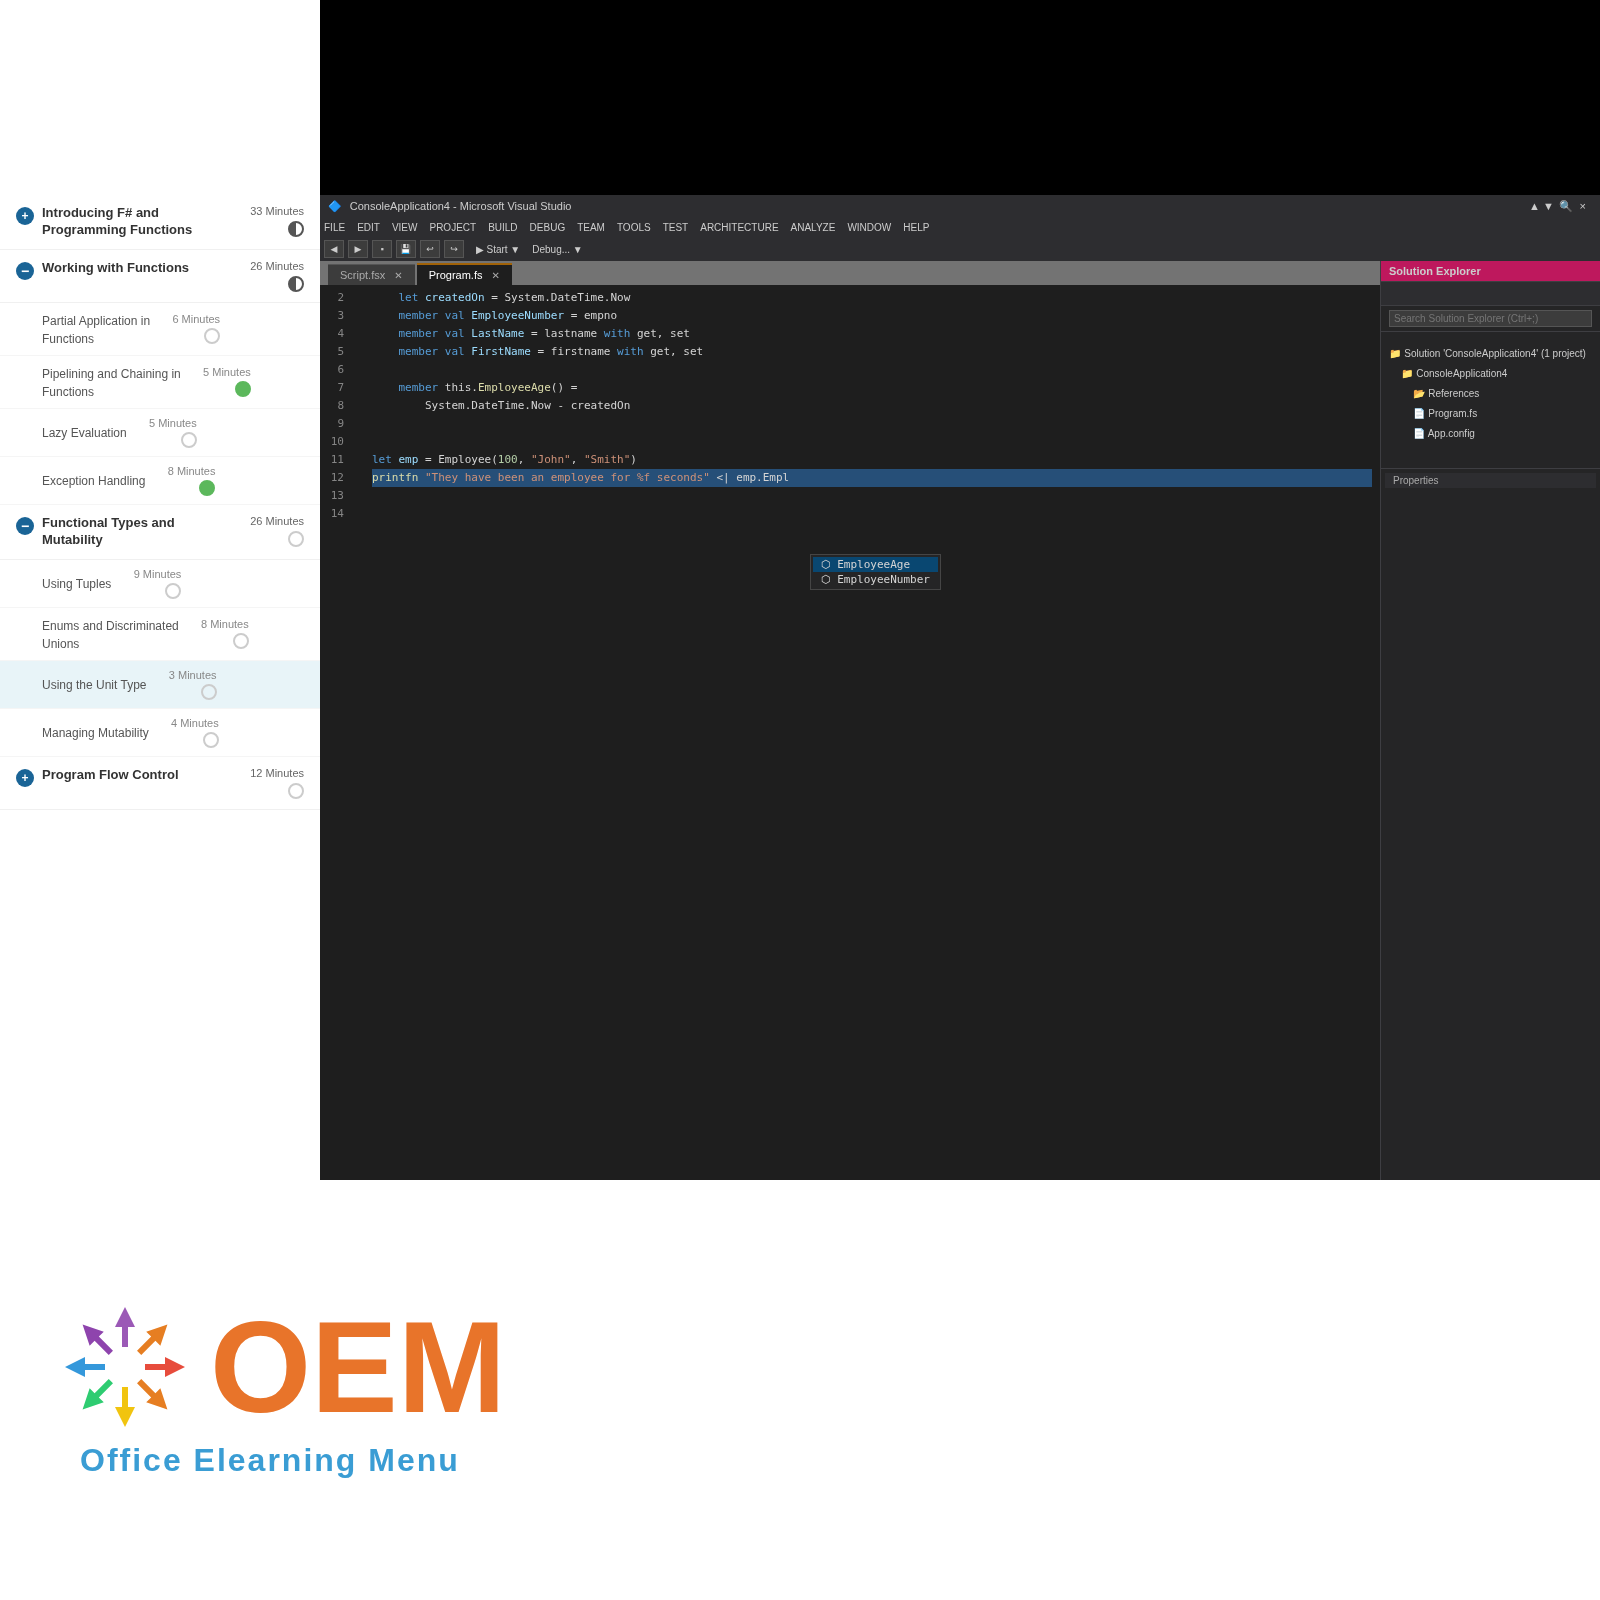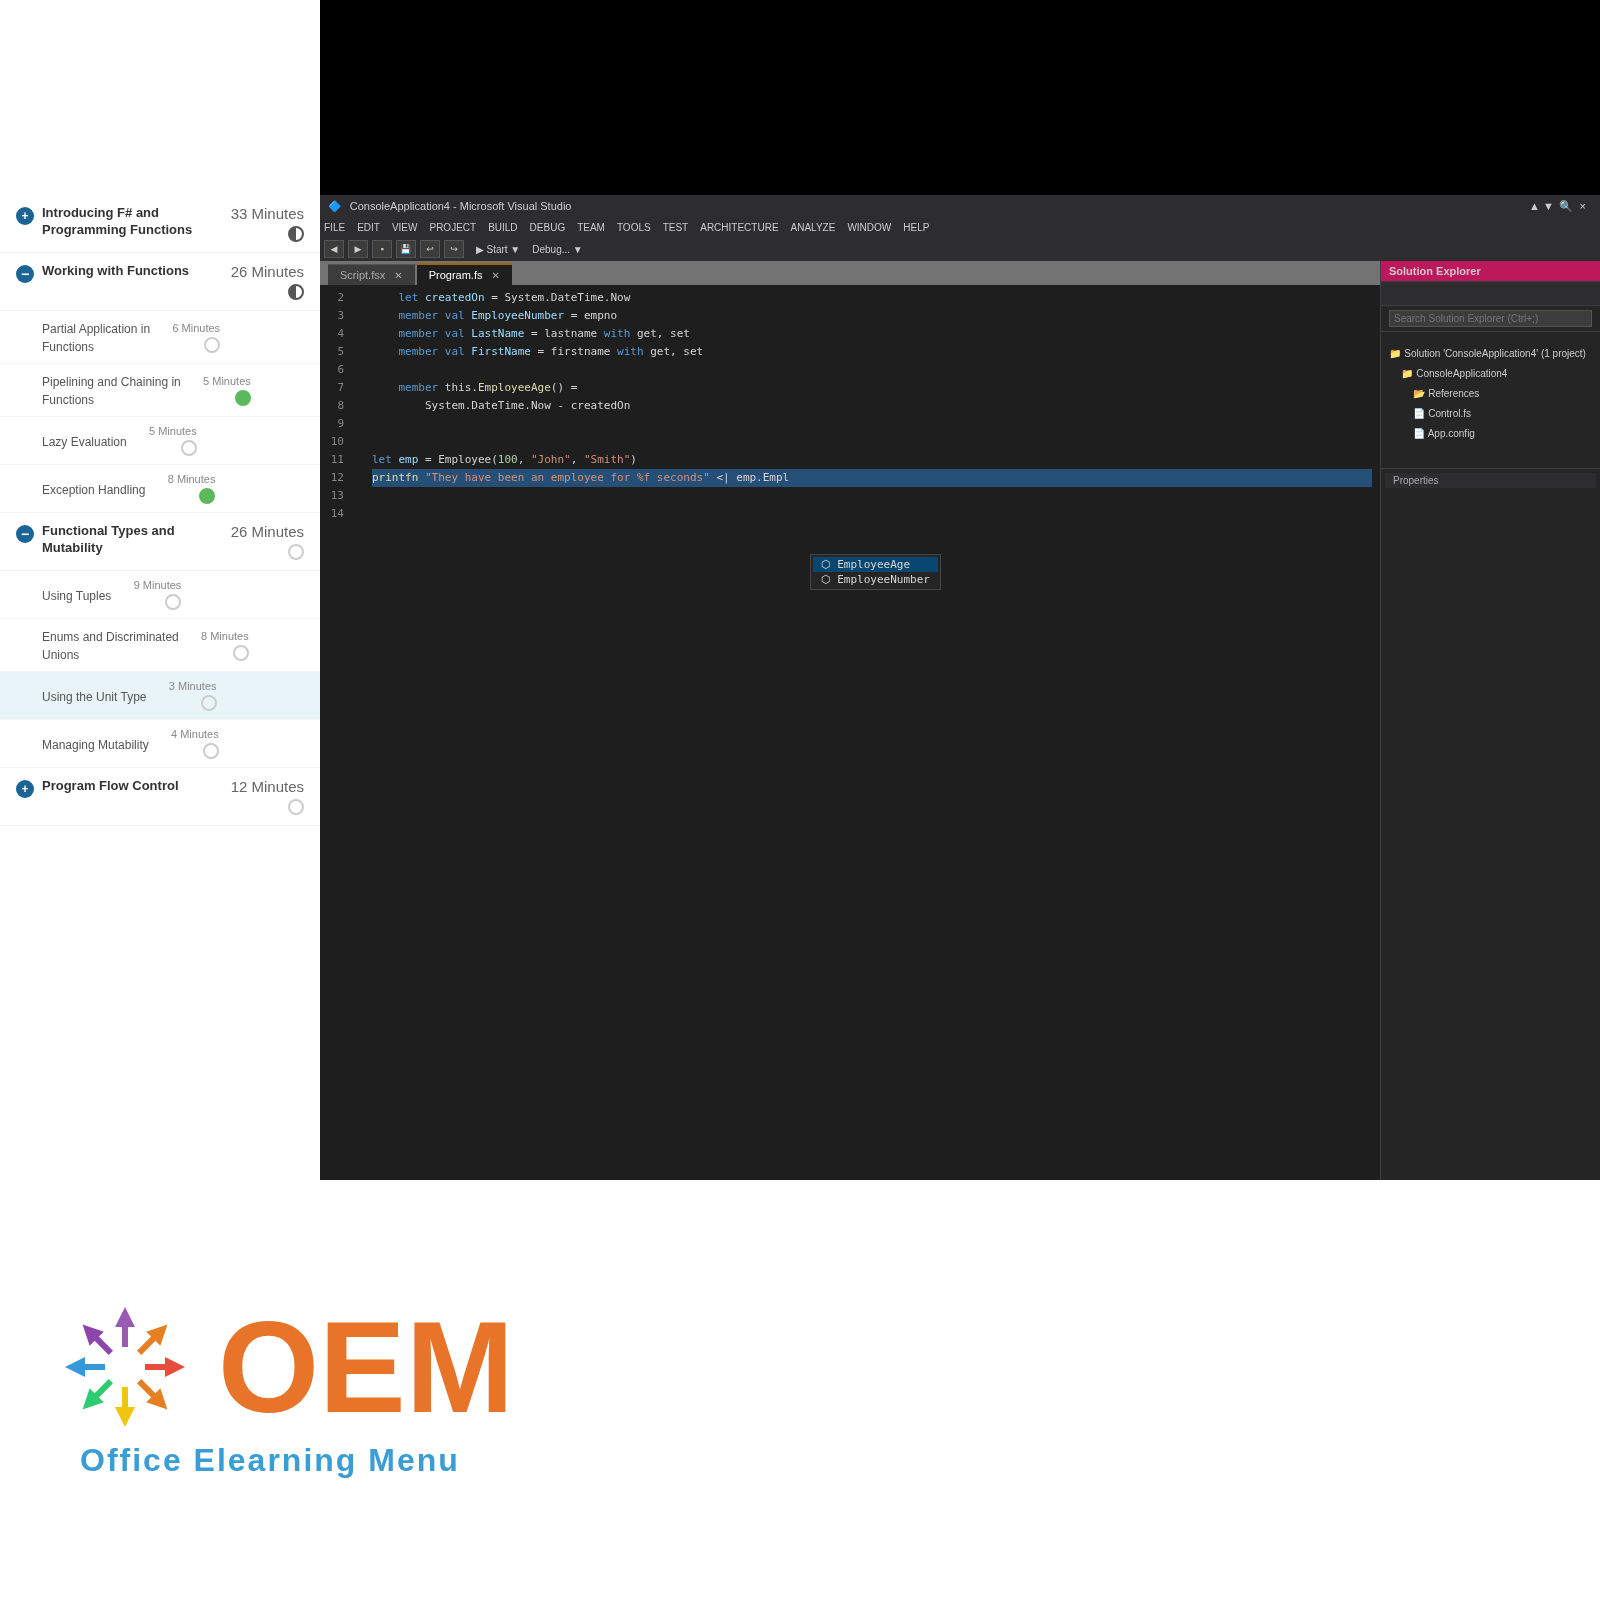--- a/index.html
+++ b/index.html
@@ -79,21 +79,21 @@
       font-weight: bold;
       line-height: 1.3;
     }
 
     .module-right {
       text-align: right;
       min-width: 80px;
     }
 
     .module-minutes {
-      font-size: 15px;
+      font-size: 11px;
       color: #666;
       display: block;
     }
 
     .module-progress {
       display: flex;
       justify-content: flex-end;
       margin-top: 4px;
     }
 
@@ -709,21 +709,21 @@
               <div class="se-tree-item" style="padding-left:4px; font-size:10px; color:#ccc;">
                 📁 Solution 'ConsoleApplication4' (1 project)
               </div>
               <div class="se-tree-item level1" style="font-size:10px; color:#ccc;">
                 📁 ConsoleApplication4
               </div>
               <div class="se-tree-item level2" style="font-size:10px; color:#ccc;">
                 📂 References
               </div>
               <div class="se-tree-item level2" style="font-size:10px; color:#ccc;">
-                📄 Control.fs
+                📄 Program.fs
               </div>
               <div class="se-tree-item level2" style="font-size:10px; color:#ccc;">
                 📄 App.config
               </div>
             </div>
 
             <div style="margin-top: 20px; border-top: 1px solid #3e3e42; padding: 4px;">
               <div style="font-size:10px; color:#aaa; background:#2d2d30; padding:2px 8px;">Properties</div>
             </div>
           </div>
@@ -740,21 +740,21 @@
 
       </div>
     </div>
 
     <div class="bottom-black"></div>
   </div>
 </div>
 
 <div style="position:absolute; bottom:0; left:0; width:1600px; height:420px; background:#fff; display:flex; align-items:center; padding-left:60px;">
   <div>
-    <div style="display:flex; align-items:center; gap:28px;text-align:center;">
+    <div style="display:flex; align-items:center; gap:20px;text-align:center;">
 
       <svg width="130" height="130" viewBox="0 0 130 130">
 
         <polygon points="65,5 75,25 68,25 68,45 62,45 62,25 55,25" fill="#9b59b6" transform="rotate(0, 65, 65)"></polygon>
 
         <polygon points="65,5 75,25 68,25 68,45 62,45 62,25 55,25" fill="#e67e22" transform="rotate(45, 65, 65)"></polygon>
 
         <polygon points="65,5 75,25 68,25 68,45 62,45 62,25 55,25" fill="#e74c3c" transform="rotate(90, 65, 65)"></polygon>
 
         <polygon points="65,5 75,25 68,25 68,45 62,45 62,25 55,25" fill="#e67e22" transform="rotate(135, 65, 65)"></polygon>

